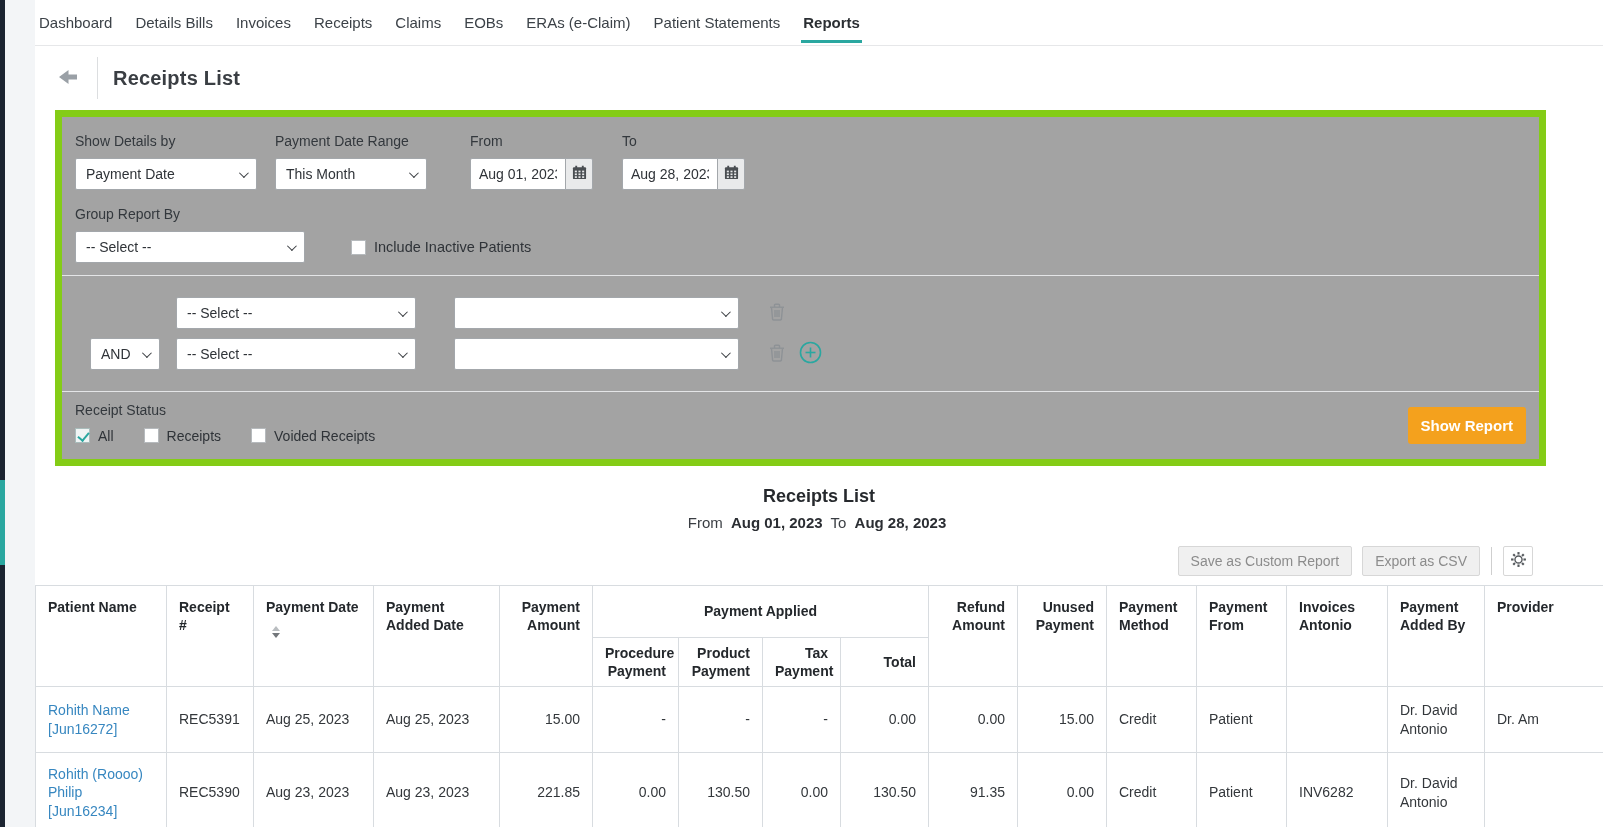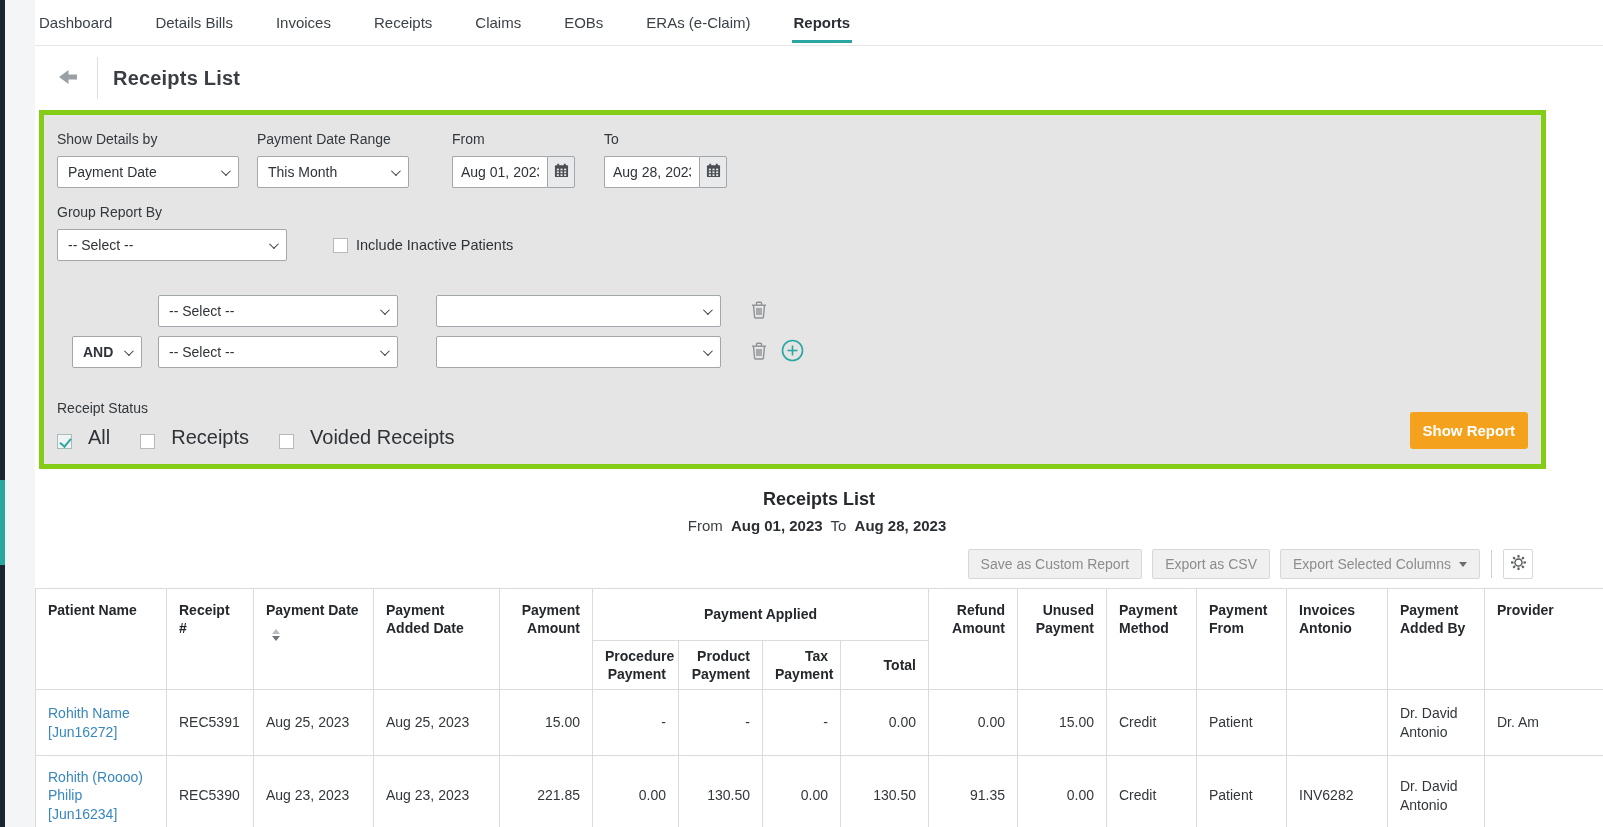--- a/index.html
+++ b/index.html
@@ -7,34 +7,34 @@
     font-family:"Liberation Sans","DejaVu Sans",sans-serif; color:#33373b; }
 
   
   .rail { position:fixed; left:0; top:0; width:5px; height:827px; background:#1b2431; z-index:5; }
   .rail .teal-seg { position:absolute; left:0; top:480px; width:5px; height:85px; background:#2aa7a0; }
   .gutter { position:fixed; left:5px; top:0; width:30px; height:827px; background:#f3f5f7; z-index:4; }
 
   .content { margin-left:35px; }
 
   
-  .topnav { height:46px; display:flex; align-items:stretch; gap:43px; padding-left:4px;
+  .topnav { height:46px; display:flex; align-items:stretch; gap:23px; padding-left:4px;
     border-bottom:1px solid #e6e7e9; font-size:15px; color:#3c4248; }
   .topnav a { display:flex; align-items:center; position:relative; cursor:pointer; text-decoration:none; color:inherit; white-space:nowrap; }
   .topnav a.active { font-weight:700; color:#2b2f33; }
   .topnav a.active::after { content:""; position:absolute; left:-2px; right:-2px; bottom:2px; height:3px; background:#2aa7a0; }
 
   
   .page-header { display:flex; align-items:center; height:64px; padding-left:20px; }
   .back-btn { width:26px; height:26px; border:none; background:none; cursor:pointer; display:flex; align-items:center; justify-content:center; }
   .hdr-divider { width:1px; height:42px; background:#dcdee0; margin:0 15px 0 16px; }
   .page-title { font-size:20px; font-weight:600; color:#3a3e43; letter-spacing:.2px; }
 
   
-  .filter-panel { margin:0 57px 0 4px; border:5px solid #84cc16; background:#e5e5e5; }
+  .filter-panel { margin:0 57px 0 20px; border:7px solid #84cc16; background:#a3a3a3; }
   .sec1 { padding:16px 13px 12px; }
   .fieldrow { display:flex; align-items:flex-start; }
   .field label { display:block; font-size:14px; color:#33383d; margin-bottom:9px; }
   .select { display:flex; align-items:center; justify-content:space-between; height:32px;
     border:1px solid #a3a7ab; border-radius:2px; background:#fff; padding:0 10px; font-size:14px; color:#2f3338; cursor:pointer; }
   .chev { width:7px; height:7px; border-right:1.6px solid #3a3e42; border-bottom:1.6px solid #3a3e42;
     transform:rotate(45deg) translateY(-2px); flex:none; margin-left:8px; }
   .w182{width:182px;} .w152{width:152px;} .w230{width:230px;} .w240{width:240px;} .w285{width:285px;} .w70{width:70px;}
   .gap18{margin-left:18px;} .gap43{margin-left:43px;} .gap29{margin-left:29px;}
   .dategroup { display:flex; }
@@ -44,30 +44,30 @@
     display:flex; align-items:center; justify-content:center; cursor:pointer; }
   .row2 { margin-top:16px; display:flex; align-items:flex-end; }
   .cbgroup { display:flex; align-items:center; gap:8px; margin-left:46px; margin-bottom:8px; font-size:14.5px; color:#2f3338; }
   .cb { width:15px; height:15px; border:1px solid #b6babd; background:#fff; display:inline-block; position:relative; flex:none; cursor:pointer; }
   .cb.checked { background:#f0f4f4; border-color:#a9bcbb; }
   .cb.checked::after { content:""; position:absolute; left:4px; top:1px; width:5px; height:9px;
     border:solid #2aa7a0; border-width:0 2px 2px 0; transform:rotate(40deg); }
   .hr { height:1px; background:#e4e5e7; }
   .sec2 { padding:12px 13px; }
   .cond-row { display:flex; align-items:center; margin:9px 0; }
-  .op-slot { width:49px; margin-left:15px; flex:none;font-weight:bold; }
+  .op-slot { width:49px; margin-left:15px; flex:none; }
   .csel1 { margin-left:37px; }
   .csel2 { margin-left:38px; }
   .icon-btn { border:none; background:none; cursor:pointer; display:flex; align-items:center; justify-content:center; }
   .trash-btn { margin-left:30px; }
   .plus-btn { margin-left:14px; }
   .sec3 { padding:10px 13px 15px; display:flex; justify-content:space-between; align-items:flex-end; }
   .rs-label { font-size:14px; color:#33383d; margin-bottom:10px; }
   .rs-opts { display:flex; gap:30px; }
-  .rs-opt { display:flex; align-items:flex-end; gap:16px; font-size:20px; color:#2f3338; }
+  .rs-opt { display:flex; align-items:flex-start; gap:8px; font-size:14px; color:#2f3338; }
   .show-report { background:#f4a11d; color:#fff; border:none; border-radius:3px; font-size:15px; font-weight:700;
     padding:10px 13px; cursor:pointer; font-family:inherit; }
 
   
   .report-head { margin-top:20px; text-align:center; }
   .report-title { font-size:18px; font-weight:700; color:#26292d; }
   .report-range { margin-top:7px; font-size:15px; color:#3a3e43; }
   .report-range b { color:#2b2e33; margin:0 4px; }
 
   
@@ -106,20 +106,21 @@
 <div class="content">
 
   <nav class="topnav">
     <a>Dashboard</a>
     <a>Details Bills</a>
     <a>Invoices</a>
     <a>Receipts</a>
     <a>Claims</a>
     <a>EOBs</a>
     <a>ERAs (e-Claim)</a>
+    <a>Patient Statements</a>
     <a class="active">Reports</a>
   </nav>
 
   <div class="page-header">
     <button class="back-btn">
       <span>
         <svg width="22" height="22" viewBox="0 0 22 22">
             <path d="M20 8.6 L11.5 8.6 L11.5 4 L2 11 L11.5 18 L11.5 13.4 L20 13.4 Z" fill="#9aa0a6"></path>
           </svg>
       </span>
@@ -308,24 +309,20 @@
       <span>From</span>
       <b>Aug 01, 2023</b>
       <span>To</span>
       <b>Aug 28, 2023</b>
     </div>
   </div>
 
   <div class="toolbar">
     <button class="gbtn">Save as Custom Report</button>
     <button class="gbtn">Export as CSV</button>
-    <button class="gbtn">
-      <span>Export Selected Columns</span>
-      <span class="caret"></span>
-    </button>
     <span class="tb-sep"></span>
     <button class="gbtn gear-btn icon-btn" style="padding:0;">
       <span>
         <svg width="17" height="17" viewBox="0 0 24 24" fill="none" stroke="#55595d" stroke-width="2">
             <circle cx="12" cy="12" r="5"></circle>
             <g stroke-width="3">
               <line x1="12" y1="1.5" x2="12" y2="5"></line>
               <line x1="12" y1="19" x2="12" y2="22.5"></line>
               <line x1="1.5" y1="12" x2="5" y2="12"></line>
               <line x1="19" y1="12" x2="22.5" y2="12"></line>

